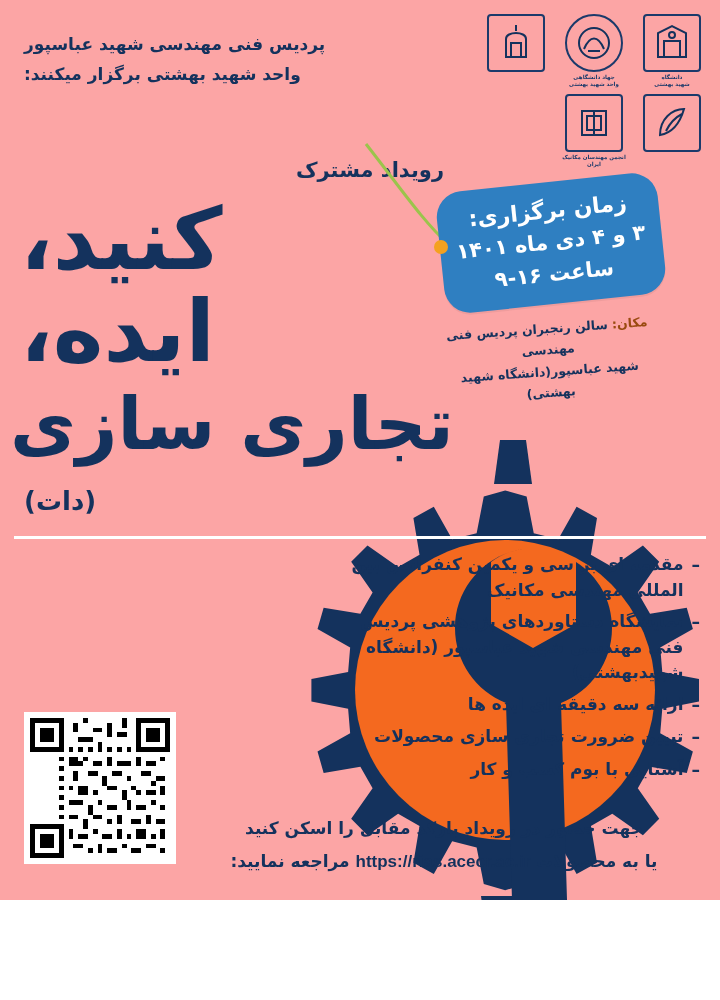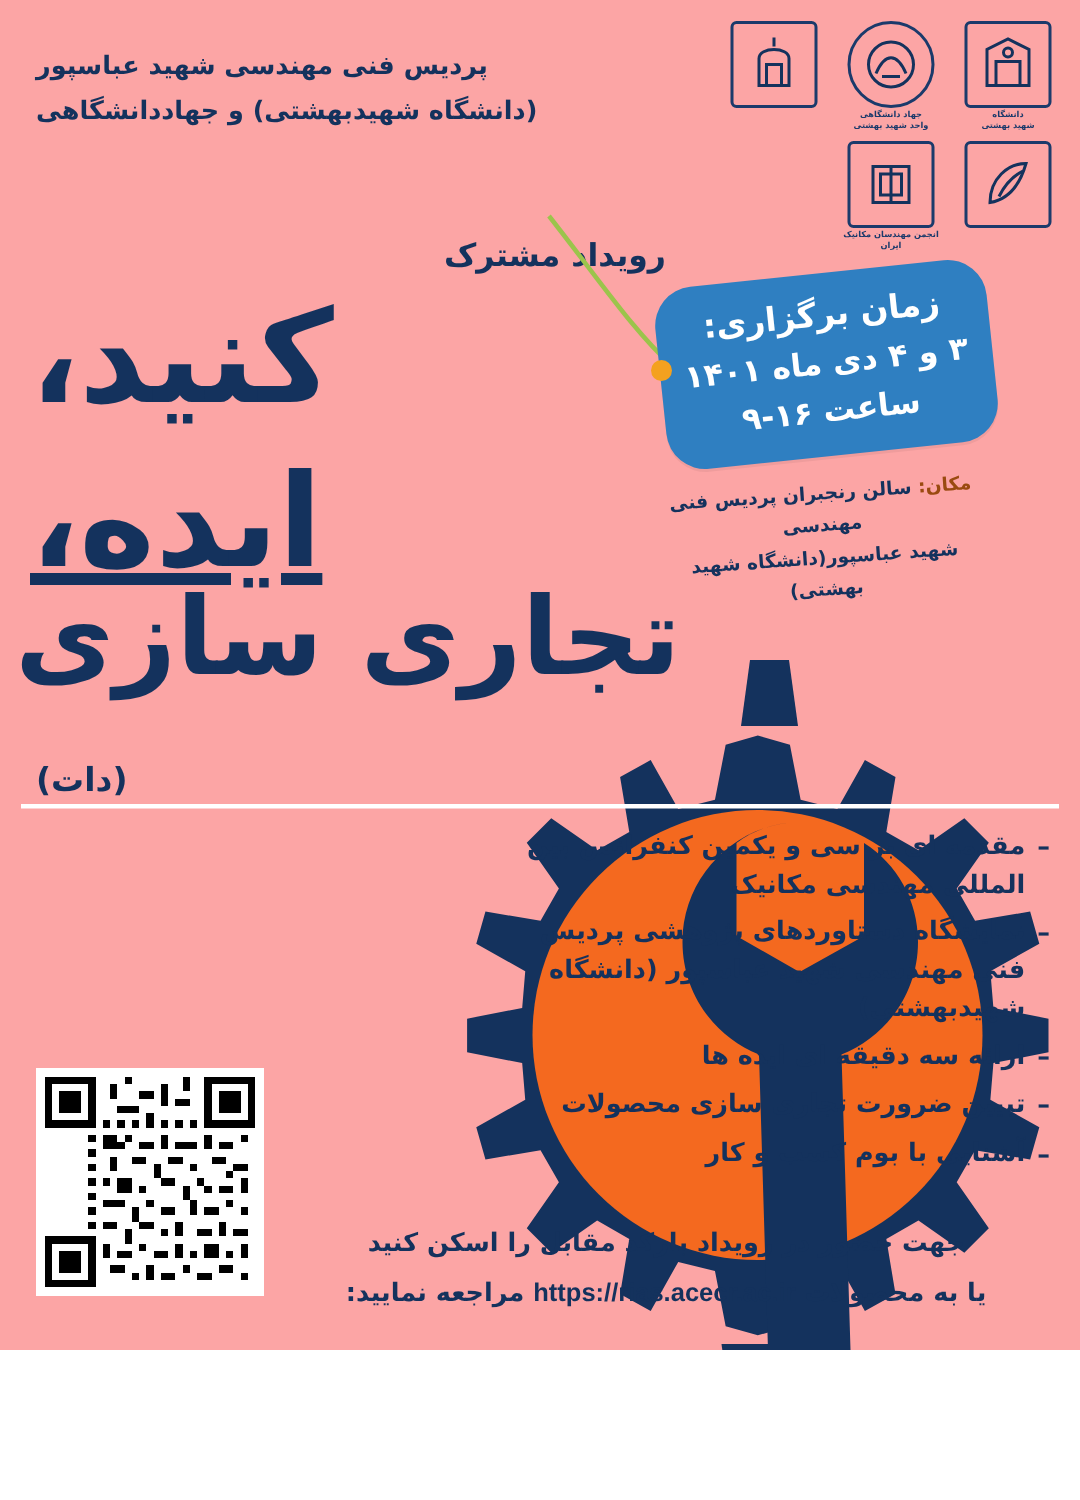--- a/index.html
+++ b/index.html
@@ -93,30 +93,29 @@
     position: absolute;
     left: 20px;
     width: 440px;
     text-align: left;
     color: #14325d;
     font-weight: bold;
     z-index: 6;
     line-height: 1;
   }
   .big-title.l1 { top: 196px; font-size: 86px; }
-  .big-title.l2 { top: 305px; font-size: 86px; text-decoration: underline; }
+  .big-title.l2 { top: 288px; font-size: 86px; }
   .big-title.l3 { top: 388px; font-size: 72px; left: 10px; width: 460px;}
   .dot-label {
     position: absolute;
     top: 486px; left: 24px;
     color: #14325d;
     font-weight: bold;
-    font-size: 22px;
-    z-index: 6;
-    margin-top: 22px;
+    font-size: 26px;
+    z-index: 6;
   }
 
   
   .balloon {
     position: absolute;
     top: 182px; right: 58px;
     width: 222px;
     background: #2f7fc1;
     border-radius: 26px;
     padding: 12px 14px 14px;
@@ -346,21 +345,21 @@
             <path d="M22 10 L22 34"></path>
           </g>
         </svg>
       </div>
       <div class="cap">انجمن مهندسان مکانیک ایران</div>
     </div>
   </div>
 
   <div class="org-lines">
     <div>پردیس فنی مهندسی شهید عباسپور</div>
-    <div>(دانشگاه شهیدبهشتی) و جهاددانشگاهی</div>
+    <div>واحد شهید بهشتی برگزار میکنند:</div>
   </div>
 
   <div class="joint-label">رویداد مشترک</div>
   <div class="big-title l1">کنید،</div>
   <div class="big-title l2">ایده،</div>
   <div class="big-title l3">تجاری سازی</div>
   <div class="dot-label">(دات)</div>
 
   <svg class="balloon-string" viewBox="0 0 90 110" xmlns="http://www.w3.org/2000/svg">
     <path d="M86 104 C60 80, 40 50, 4 4" stroke="#9BC44B" stroke-width="3" fill="none"></path>

